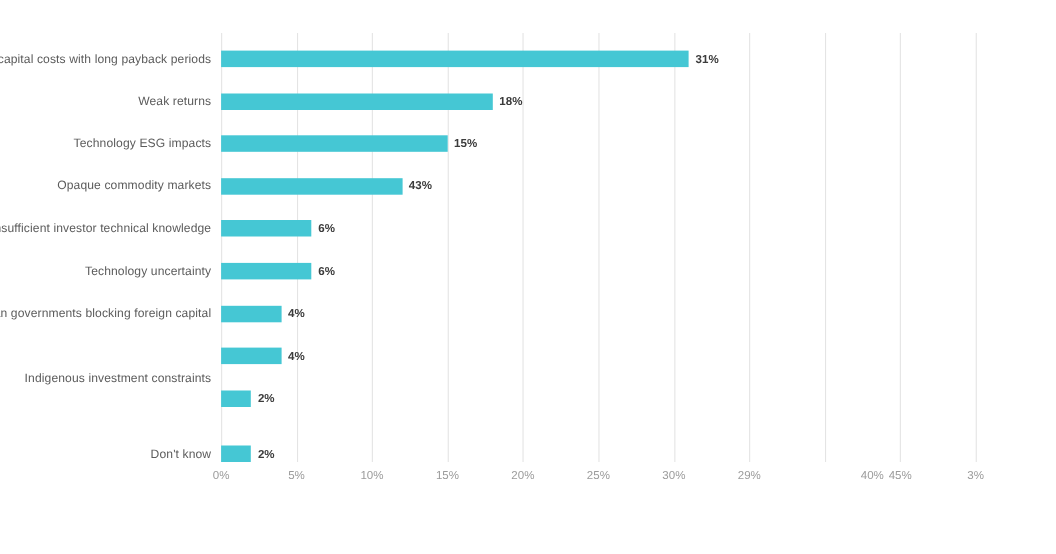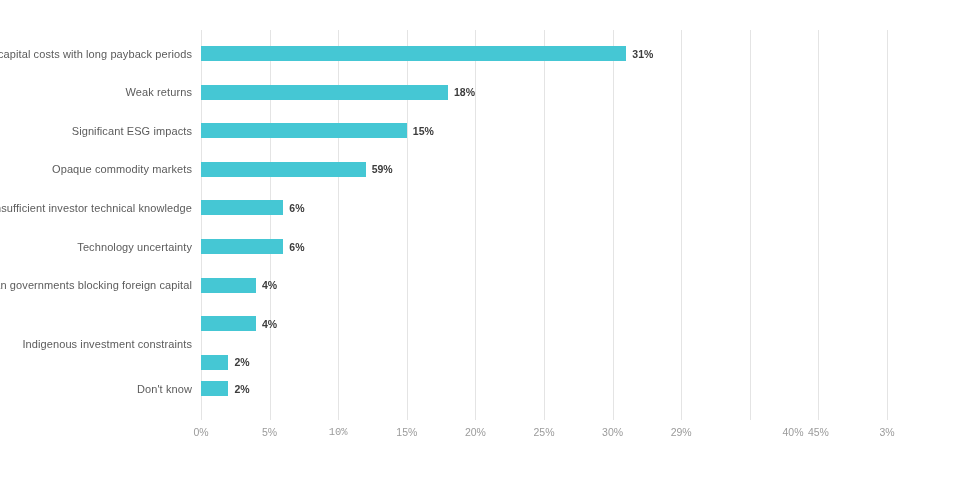--- a/index.html
+++ b/index.html
@@ -124,28 +124,28 @@
         <div class="cat-label" style="color: rgb(91, 91, 91);">High capital costs with long payback periods</div>
         <div class="bar" style="width: 425.32px; height: 15px; background: rgb(69, 199, 212);"></div>
         <div class="value-label" style="left: 632.32px; color: rgb(60, 60, 60);">31%</div>
       </div>
       <div class="row" style="top: 54.6px;">
         <div class="cat-label" style="color: rgb(91, 91, 91);">Weak returns</div>
         <div class="bar" style="width: 246.96px; height: 15px; background: rgb(69, 199, 212);"></div>
         <div class="value-label" style="left: 453.96px; color: rgb(60, 60, 60);">18%</div>
       </div>
       <div class="row" style="top: 93.2px;">
-        <div class="cat-label" style="color: rgb(91, 91, 91);">Significant ESG impacts</div>
+        <div class="cat-label" style="color: rgb(91, 91, 91);">Technology ESG impacts</div>
         <div class="bar" style="width: 205.8px; height: 15px; background: rgb(69, 199, 212);"></div>
         <div class="value-label" style="left: 412.8px; color: rgb(60, 60, 60);">15%</div>
       </div>
       <div class="row" style="top: 131.8px;">
         <div class="cat-label" style="color: rgb(91, 91, 91);">Opaque commodity markets</div>
         <div class="bar" style="width: 164.64px; height: 15px; background: rgb(69, 199, 212);"></div>
-        <div class="value-label" style="left: 371.64px; color: rgb(60, 60, 60);">59%</div>
+        <div class="value-label" style="left: 371.64px; color: rgb(60, 60, 60);">43%</div>
       </div>
       <div class="row" style="top: 170.4px;">
         <div class="cat-label" style="color: rgb(91, 91, 91);">Insufficient investor technical knowledge</div>
         <div class="bar" style="width: 82.32px; height: 15px; background: rgb(69, 199, 212);"></div>
         <div class="value-label" style="left: 289.32px; color: rgb(60, 60, 60);">6%</div>
       </div>
       <div class="row" style="top: 209px;">
         <div class="cat-label" style="color: rgb(91, 91, 91); margin-left: 26px;">Technology uncertainty</div>
         <div class="bar" style="width: 82.32px; height: 15px; background: rgb(69, 199, 212);"></div>
         <div class="value-label" style="left: 289.32px; color: rgb(60, 60, 60);">6%</div>
@@ -157,31 +157,31 @@
       </div>
       <div class="row" style="top: 286.2px;">
         <div class="cat-label" style="color: rgb(91, 91, 91); margin-top: 20px;">Indigenous investment constraints</div>
         <div class="bar" style="width: 54.88px; height: 15px; background: rgb(69, 199, 212);"></div>
         <div class="value-label" style="left: 261.88px; color: rgb(60, 60, 60);">4%</div>
       </div>
       <div class="row" style="top: 324.8px;">
         <div class="bar" style="width: 27.44px; height: 15px; background: rgb(69, 199, 212);"></div>
         <div class="value-label" style="left: 234.44px; color: rgb(60, 60, 60);">2%</div>
       </div>
-      <div class="row" style="top: 351px;">
+      <div class="row" style="top: 375px;">
         <div class="cat-label" style="color: rgb(91, 91, 91);">Don't know</div>
         <div class="bar" style="width: 27.44px; height: 15px; background: rgb(69, 199, 212);"></div>
         <div class="value-label" style="left: 234.44px; color: rgb(60, 60, 60);">2%</div>
       </div>
     </div>
 
   <div id="x-axis">
       <div class="tick-label" style="left: 201px; color: rgb(155, 155, 155);">0%</div>
       <div class="tick-label" style="left: 269.6px; color: rgb(155, 155, 155);">5%</div>
-      <div class="tick-label" style="left: 338.2px; color: rgb(155, 155, 155); font-family: Liberation Mono, monospace;">10%</div>
+      <div class="tick-label" style="left: 338.2px; color: rgb(155, 155, 155);">10%</div>
       <div class="tick-label" style="left: 406.8px; color: rgb(155, 155, 155);">15%</div>
       <div class="tick-label" style="left: 475.4px; color: rgb(155, 155, 155);">20%</div>
       <div class="tick-label" style="left: 544px; color: rgb(155, 155, 155);">25%</div>
       <div class="tick-label" style="left: 612.6px; color: rgb(155, 155, 155);">30%</div>
       <div class="tick-label" style="left: 681.2px; color: rgb(155, 155, 155);">29%</div>
       <div class="tick-label" style="left: 793px; color: rgb(155, 155, 155);">40%</div>
       <div class="tick-label" style="left: 818.4px; color: rgb(155, 155, 155);">45%</div>
       <div class="tick-label" style="left: 887px; color: rgb(155, 155, 155);">3%</div>
     </div>
 

